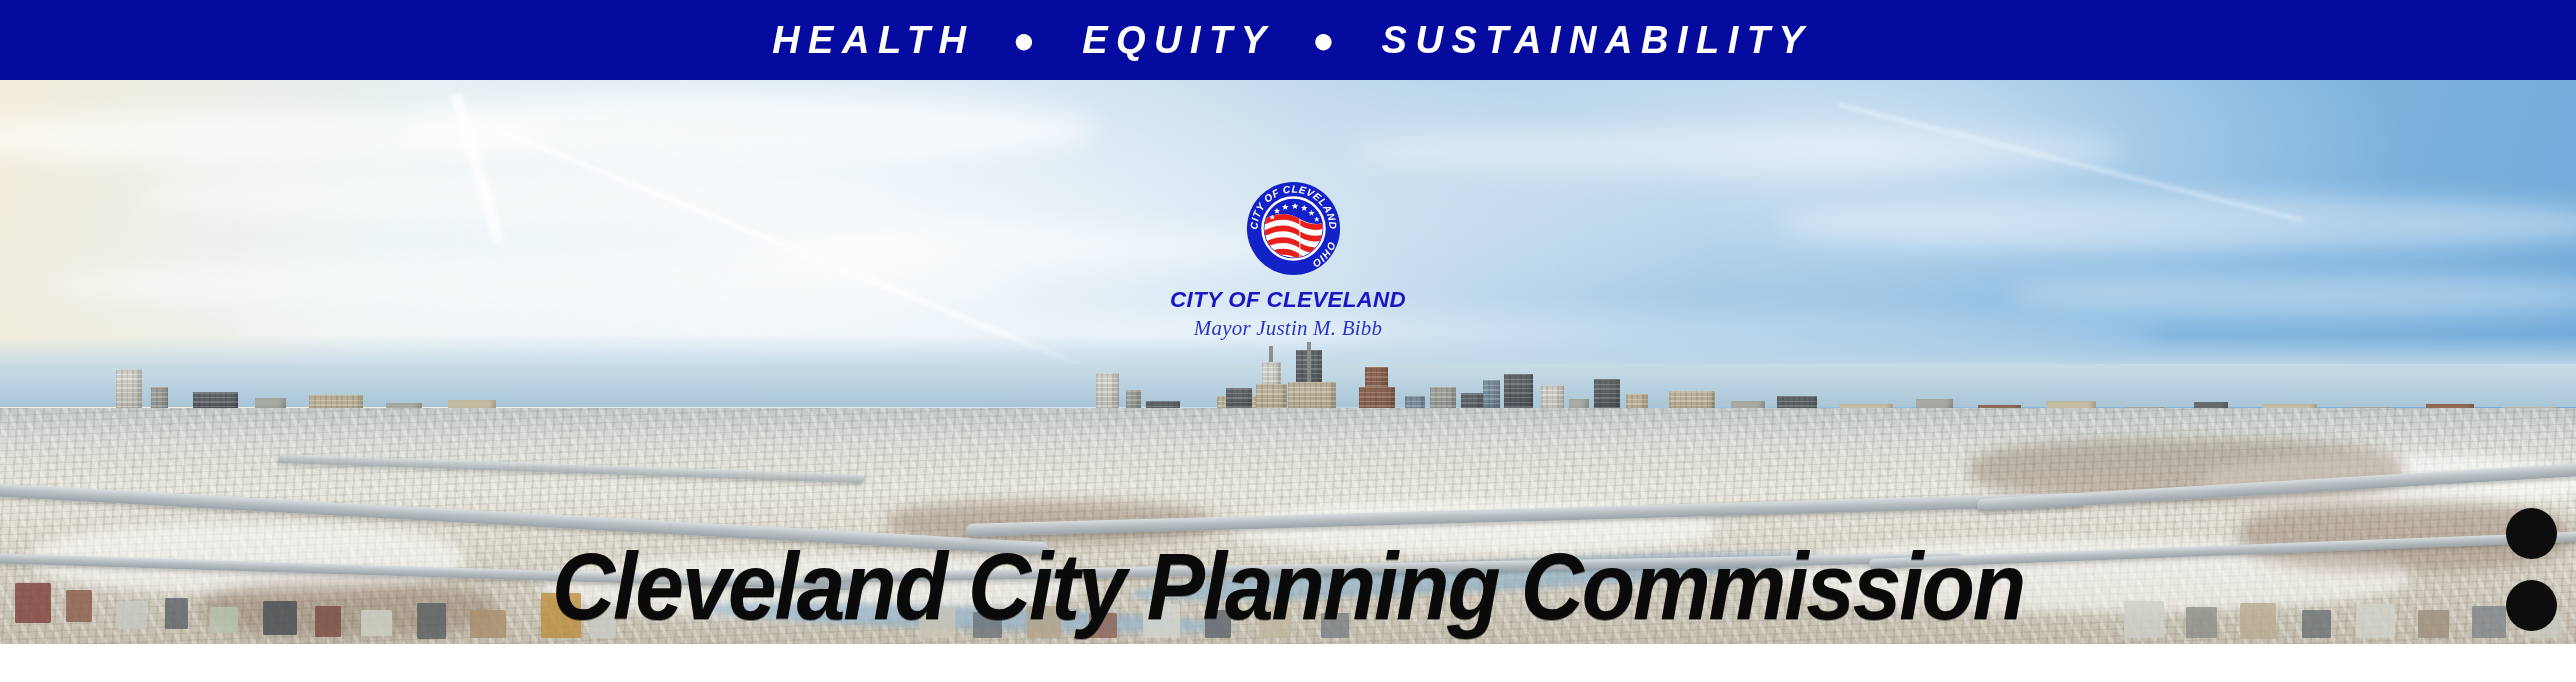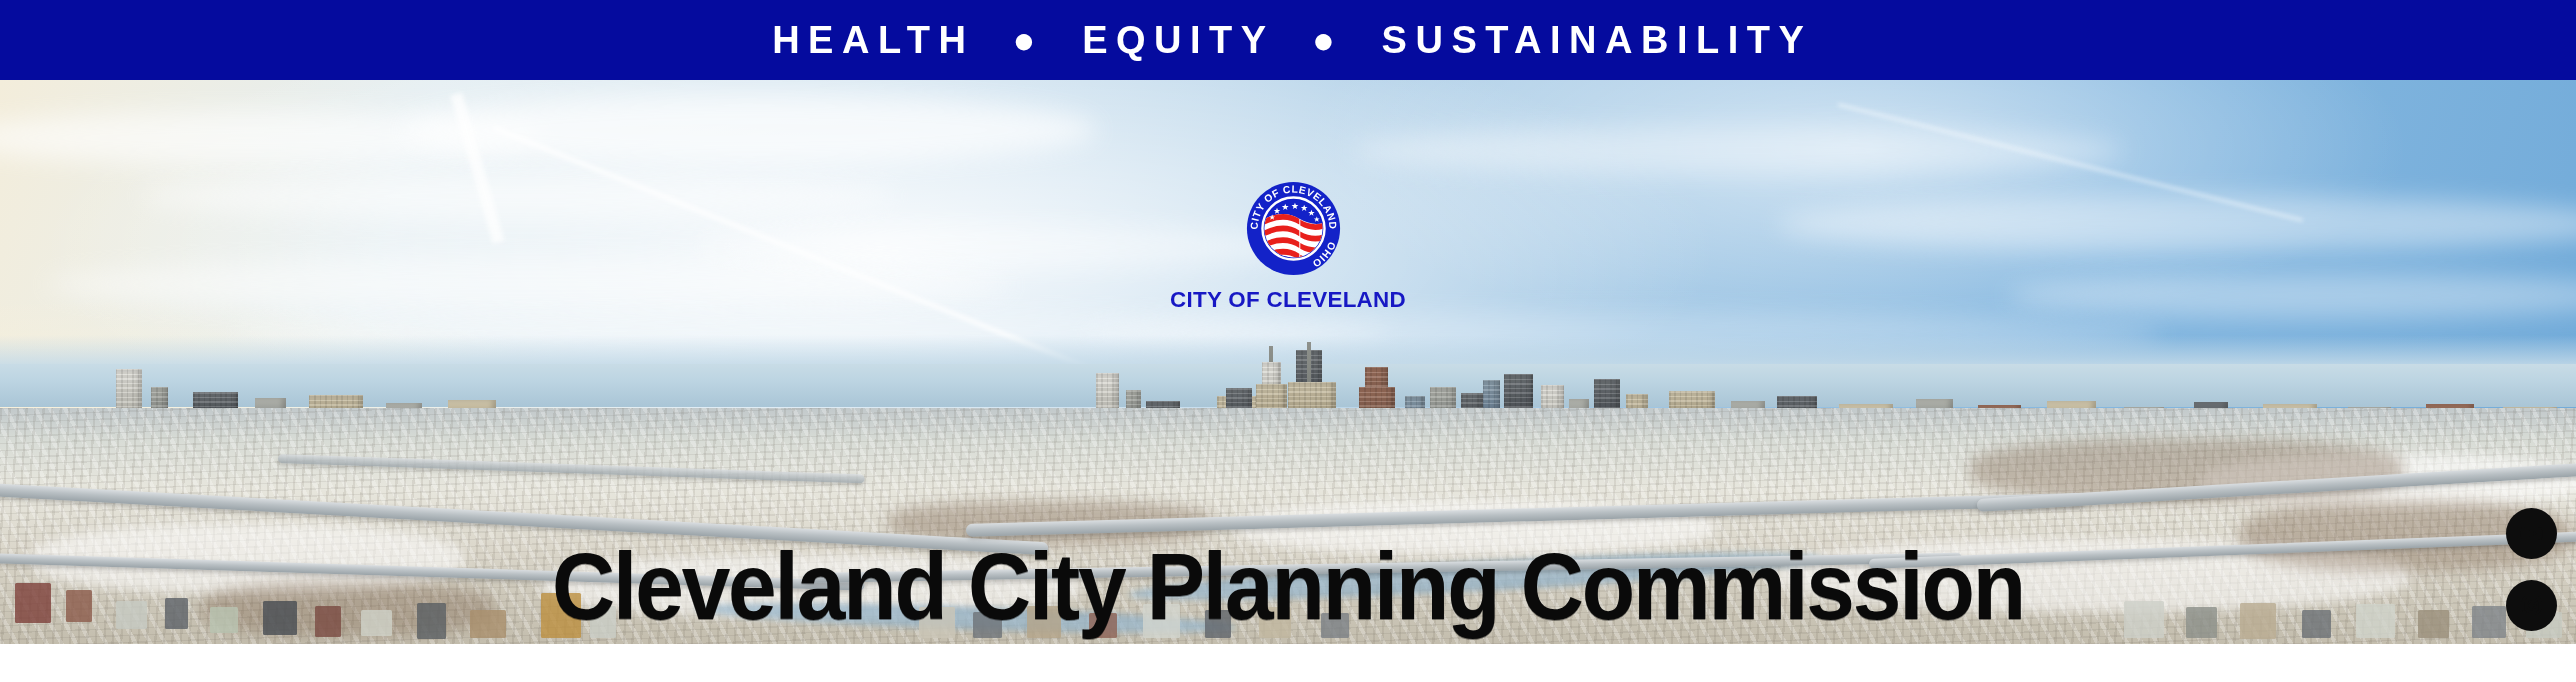--- a/index.html
+++ b/index.html
@@ -5,20 +5,21 @@
 <style>
   html,body{margin:0;padding:0;background:#ffffff;}
   body{font-family:"Liberation Sans",sans-serif;}
 
   #page{
     position:relative;
     width:2576px;
     height:682px;
     background:#d946ef;
     overflow:hidden;
+    font-style:italic;
   }
 
   
   #banner{
     position:absolute;left:0;top:0;width:2576px;height:80px;
     background:#050b9e;
     display:flex;align-items:center;justify-content:center;
     z-index:40;
   }
   #banner-text{
@@ -434,20 +435,21 @@
         <text fill="#ffffff" font-family="Liberation Sans, sans-serif" font-weight="bold" font-size="21" letter-spacing="1.2">
           <textPath href="#arcTop" startOffset="50%" text-anchor="middle">CITY OF CLEVELAND</textPath>
         </text>
         <text fill="#ffffff" font-family="Liberation Sans, sans-serif" font-weight="bold" font-size="21" letter-spacing="1.2">
           <textPath href="#arcRight" startOffset="50%" text-anchor="middle">OHIO</textPath>
         </text>
       </svg>
     </div>
 
     <div id="org-name">CITY OF CLEVELAND</div>
+    <div id="mayor-name">Mayor Justin M. Bibb</div>
 
     <div id="title">Cleveland City Planning Commission</div>
 
     <div id="social">
 
       <div class="social-btn" title="YouTube">
         <svg width="31" height="31" viewBox="0 0 40 40">
           <mask id="ytmask">
             <rect x="0" y="0" width="40" height="40" fill="#fff"></rect>
             <rect x="6" y="11.5" width="28" height="17" rx="5" fill="#000"></rect>

